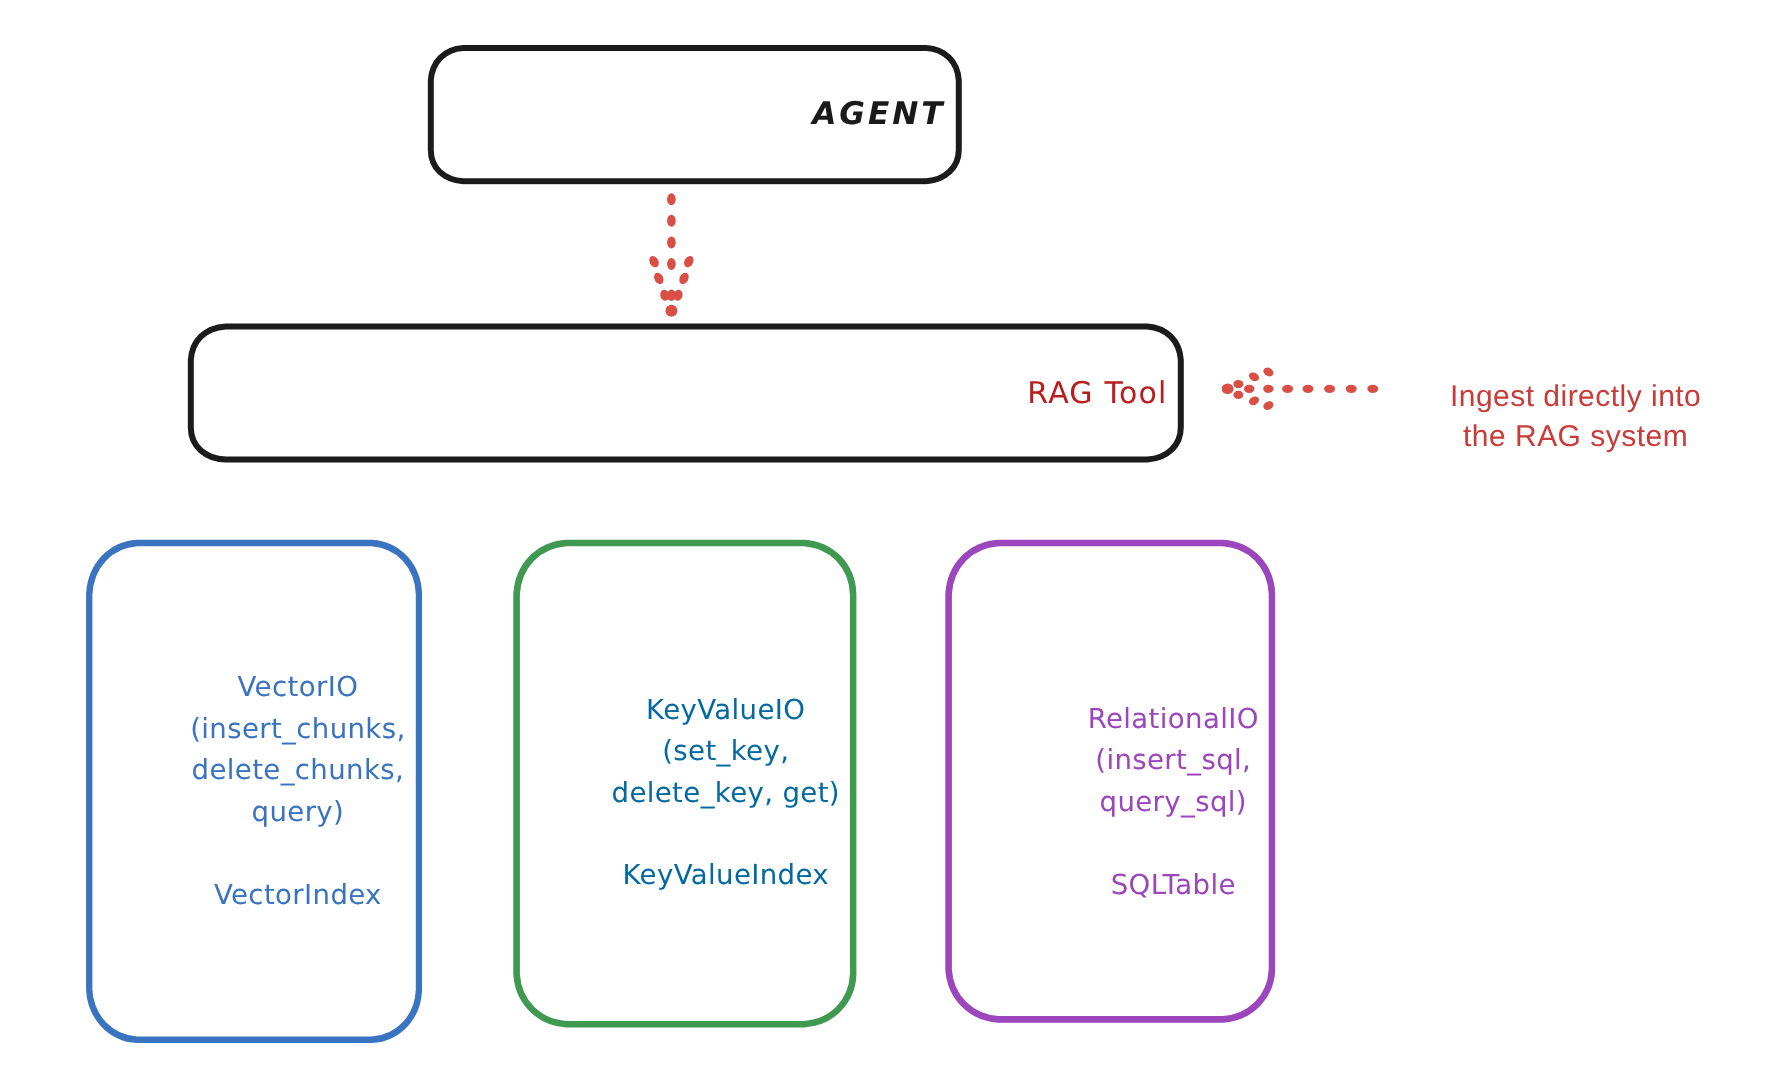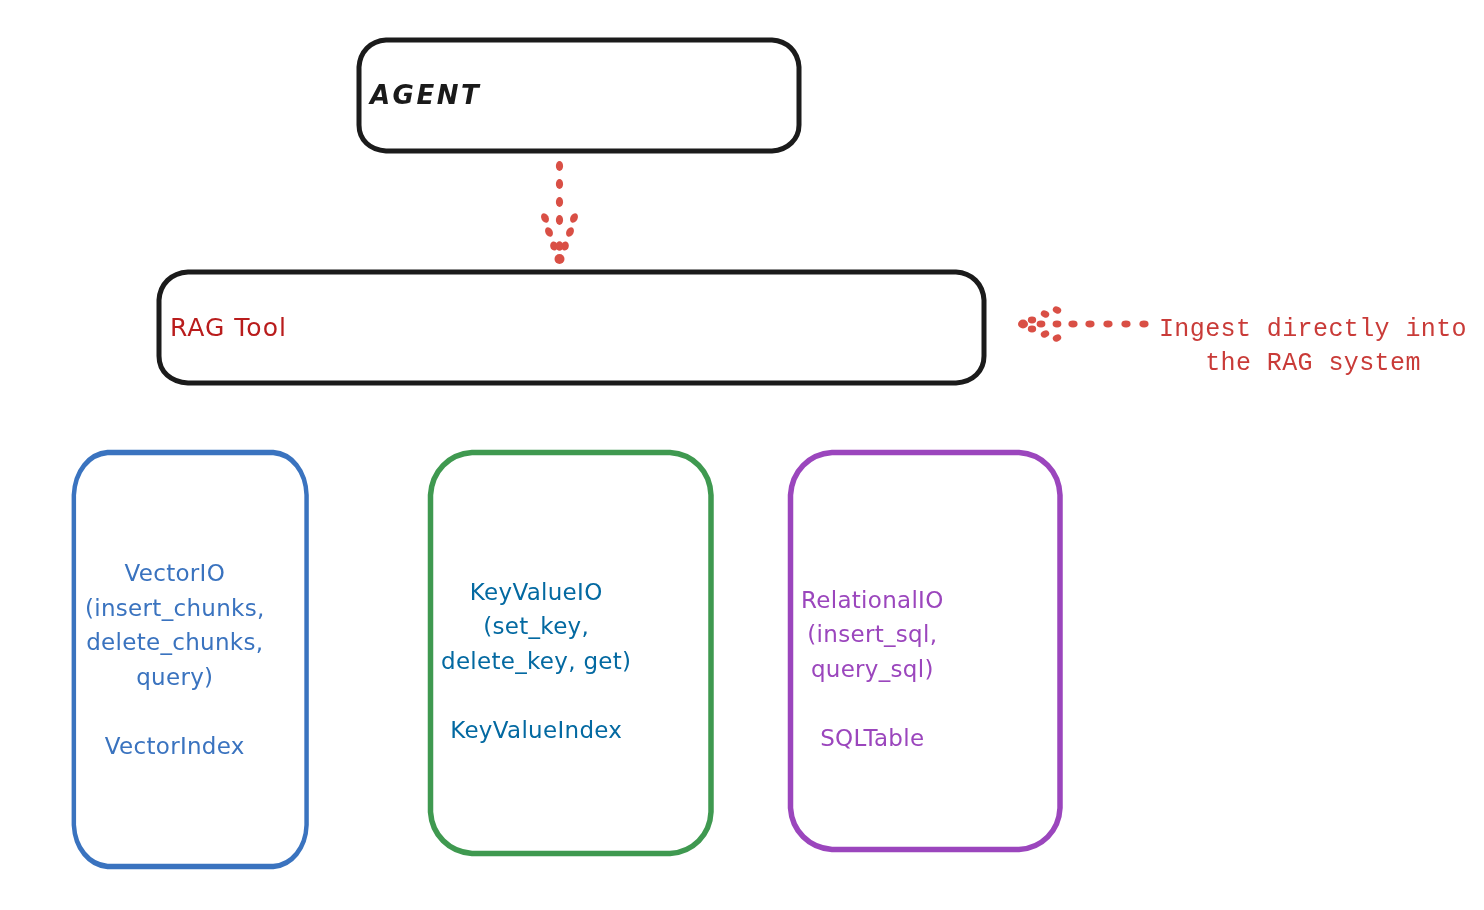--- a/index.html
+++ b/index.html
@@ -18,23 +18,24 @@
     background: #ffffff;
     overflow: hidden;
   }
 
   
   .node {
     position: absolute;
     box-sizing: border-box;
     display: flex;
     align-items: center;
-    justify-content: flex-start;
+    justify-content: flex-end;
     text-align: center;
     background: #ffffff;
+    padding-left: 28px;
   }
   .node .node-label {
     display: block;
     white-space: pre-line;
     line-height: 1.32;
     letter-spacing: 0.5px;
   }
 
   
   .sketch-border {
@@ -82,21 +83,21 @@
   
   .leaf .node-label {
     font-family: "DejaVu Sans", sans-serif;
     font-size: 23px;
     line-height: 1.5;
     letter-spacing: 0.3px;
   }
   #vectorio-node {
     left: 71px;
     top: 449px;
-    width: 238px;
+    width: 281px;
     height: 421px;
   }
   #vectorio-node .node-label { color: #3a73bf; }
 
   #keyvalueio-node {
     left: 427px;
     top: 449px;
     width: 287px;
     height: 408px;
   }
@@ -110,21 +111,21 @@
   }
   #relationalio-node .node-label { color: #9b46bd; margin-top: 36px; }
 
   
   #ingest-annotation {
     position: absolute;
     left: 1148px;
     top: 278px;
     width: 330px;
     color: #c93b38;
-    font-family: Liberation Mono, monospace;
+    font-family: Liberation Sans, sans-serif;
     font-size: 25px;
     line-height: 1.38;
     letter-spacing: 0.4px;
     text-align: center;
     white-space: pre-line;
   }
 
   
   .connector {
     position: absolute;

